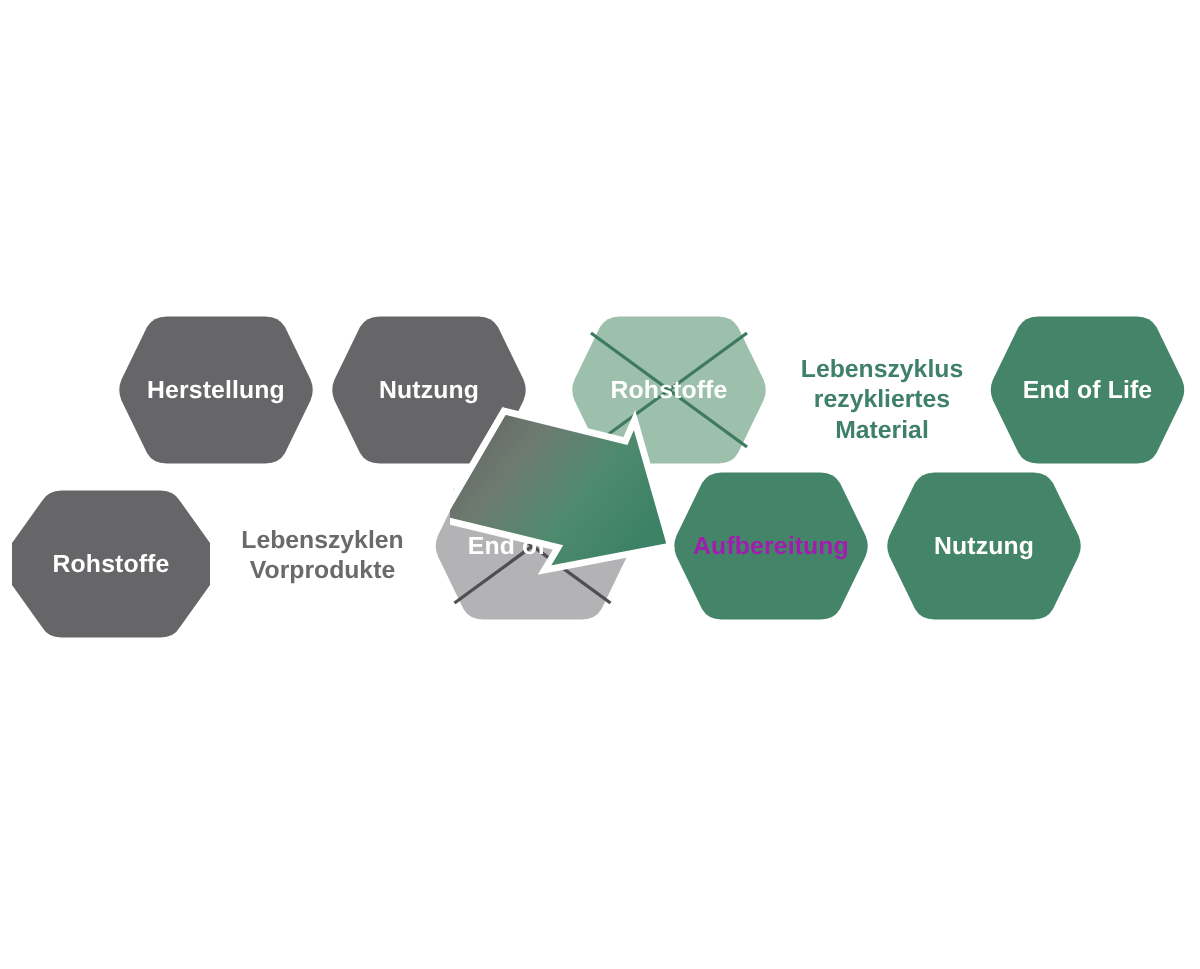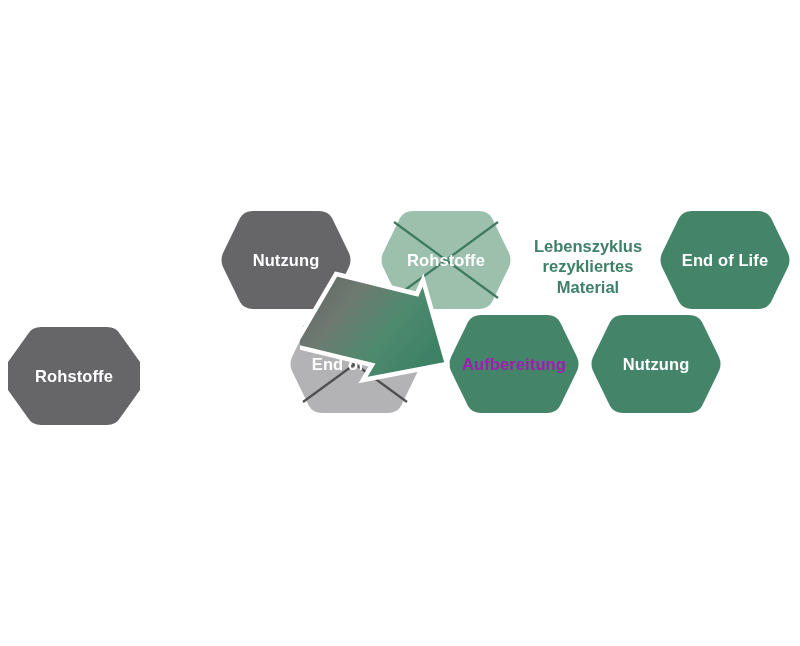--- a/index.html
+++ b/index.html
@@ -77,20 +77,26 @@
 
 <div id="canvas">
 
   <div class="hex light" id="hex-h1" style="left: 8px; top: 324px; width: 132px; height: 104px;">
     <svg class="hex-shape" viewBox="0 0 132 104" preserveAspectRatio="none">
       <path class="hex-path" d="M 33 3 L 99 3 Q 108 3 112 10 L 142 52 L 112 94 Q 108 101 99 101 L 33 101 Q 24 101 20 94 L -10 52 L 20 10 Q 24 3 33 3 Z" fill="#666669"></path>
     </svg>
     <span class="hex-label" style="color: rgb(255, 255, 255);">Rohstoffe</span>
   </div>
 
+  <div class="hex light" id="hex-h2" style="left: 78px; top: 208px; width: 132px; height: 104px;">
+    <svg class="hex-shape" viewBox="0 0 132 104" preserveAspectRatio="none">
+      <path class="hex-path" d="M 33 3 L 99 3 Q 108 3 112 10 L 129 45 Q 132 52 129 59 L 112 94 Q 108 101 99 101 L 33 101 Q 24 101 20 94 L 3 59 Q 0 52 3 45 L 20 10 Q 24 3 33 3 Z" fill="#666669"></path>
+    </svg>
+    <span class="hex-label" style="color: rgb(255, 255, 255);">Herstellung</span>
+  </div>
 
   <div class="hex light" id="hex-h3" style="left: 220px; top: 208px; width: 132px; height: 104px;">
     <svg class="hex-shape" viewBox="0 0 132 104" preserveAspectRatio="none">
       <path class="hex-path" d="M 33 3 L 99 3 Q 108 3 112 10 L 129 45 Q 132 52 129 59 L 112 94 Q 108 101 99 101 L 33 101 Q 24 101 20 94 L 3 59 Q 0 52 3 45 L 20 10 Q 24 3 33 3 Z" fill="#666669"></path>
     </svg>
     <span class="hex-label" style="color: rgb(255, 255, 255);">Nutzung</span>
   </div>
 
   <div class="hex light" id="hex-h4" style="left: 289px; top: 312px; width: 132px; height: 104px;">
     <svg class="hex-shape" viewBox="0 0 132 104" preserveAspectRatio="none">
@@ -147,17 +153,19 @@
     <path d="M 36 6
              L 117 26
              L 123 12
              L 147 96
              L 63 112
              L 72 97
              L -6 78
              Z" fill="url(#arrowGrad)" stroke="#ffffff" stroke-width="4.5" stroke-linejoin="miter"></path>
   </svg>
 
+  <div class="caption gray" id="cap-c1" style="left: 140px; top: 350px; width: 150px;">Lebenszyklen
+Vorprodukte</div>
   <div class="caption green" id="cap-c2" style="left: 512px; top: 236px; width: 152px; text-align: center;">Lebenszyklus
 rezykliertes
 Material</div>
 
 </div>
 
 </body></html>

